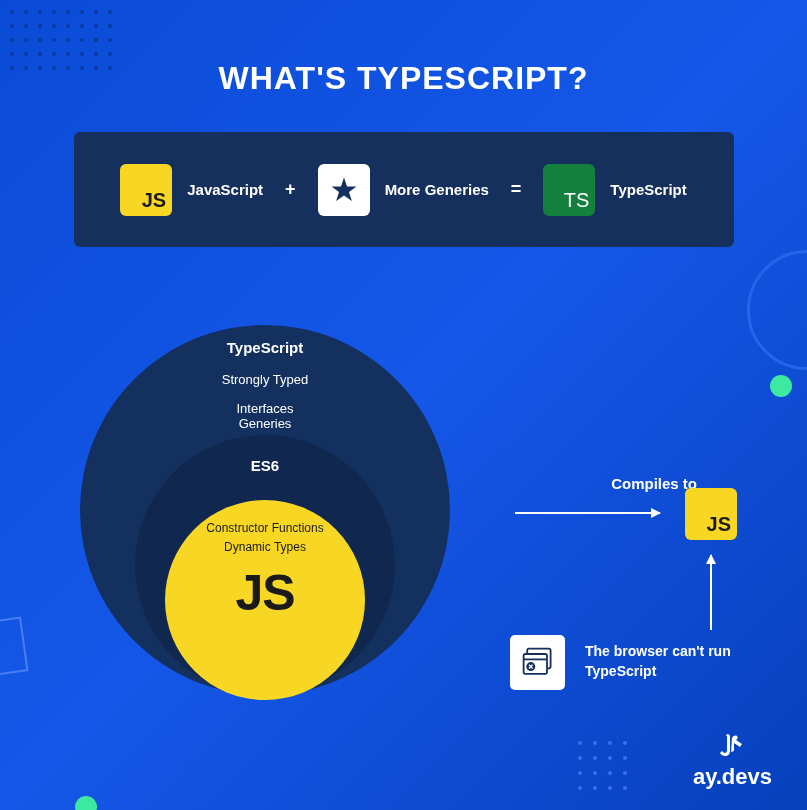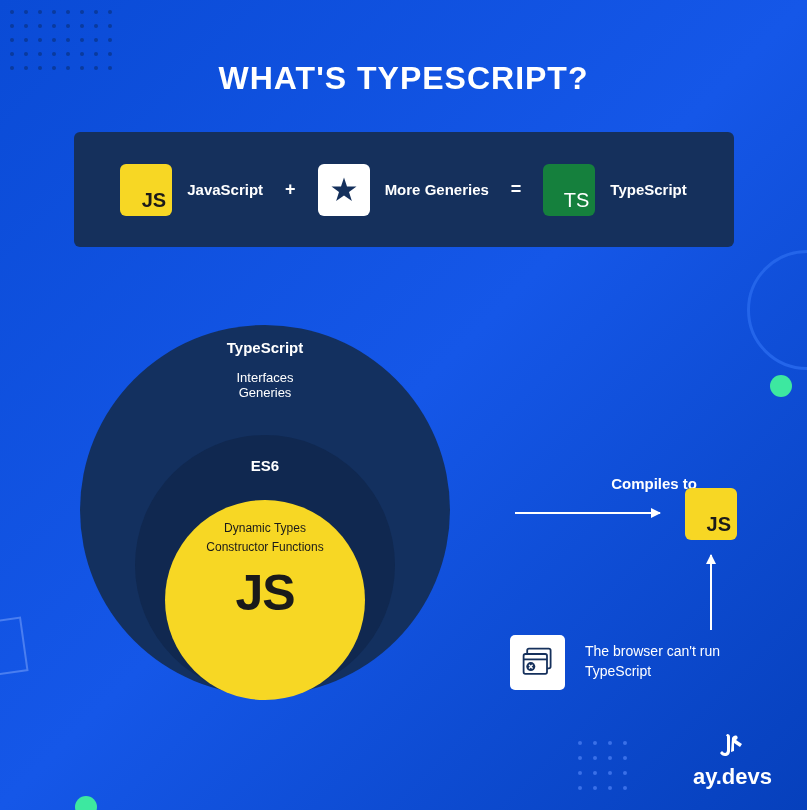--- a/index.html
+++ b/index.html
@@ -248,21 +248,21 @@
       background: white;
       border-radius: 5px;
       display: flex;
       align-items: center;
       justify-content: center;
     }
     .browser-msg {
       position: absolute;
       left: 585px;
       top: 642px;
-      font-weight: 400;
+      font-weight: 700;
       font-size: 14px;
       width: 150px;
       line-height: 1.4;
     }
     
     
     .logo {
       position: absolute;
       right: 35px;
       bottom: 20px;
@@ -361,31 +361,32 @@
   <span class="eq-op">=</span>
   <div class="eq-item">
     <div class="ts-badge">TS</div>
     <span class="eq-label">TypeScript</span>
   </div>
 </div>
 
 <div class="venn-area">
   <div class="circle-ts">
     <div class="venn-title">TypeScript</div>
+    <div class="venn-sub">Strongly Typed</div>
     <div class="venn-row">
       <span>Interfaces</span>
       <span>Generies</span>
     </div>
   </div>
   <div class="circle-es6">
     <div class="venn-title">ES6</div>
   </div>
   <div class="circle-js">
+    <div class="line">Constructor Functions</div>
     <div class="line">Dynamic Types</div>
-    <div class="line">Constructor Functions</div>
     <div class="js-big">JS</div>
   </div>
 </div>
 
 <div class="compiles-label">Compiles to</div>
 <div class="arrow-h"></div>
 <div class="js-badge-right">JS</div>
 <div class="arrow-v"></div>
 
 <div class="browser-icon">

